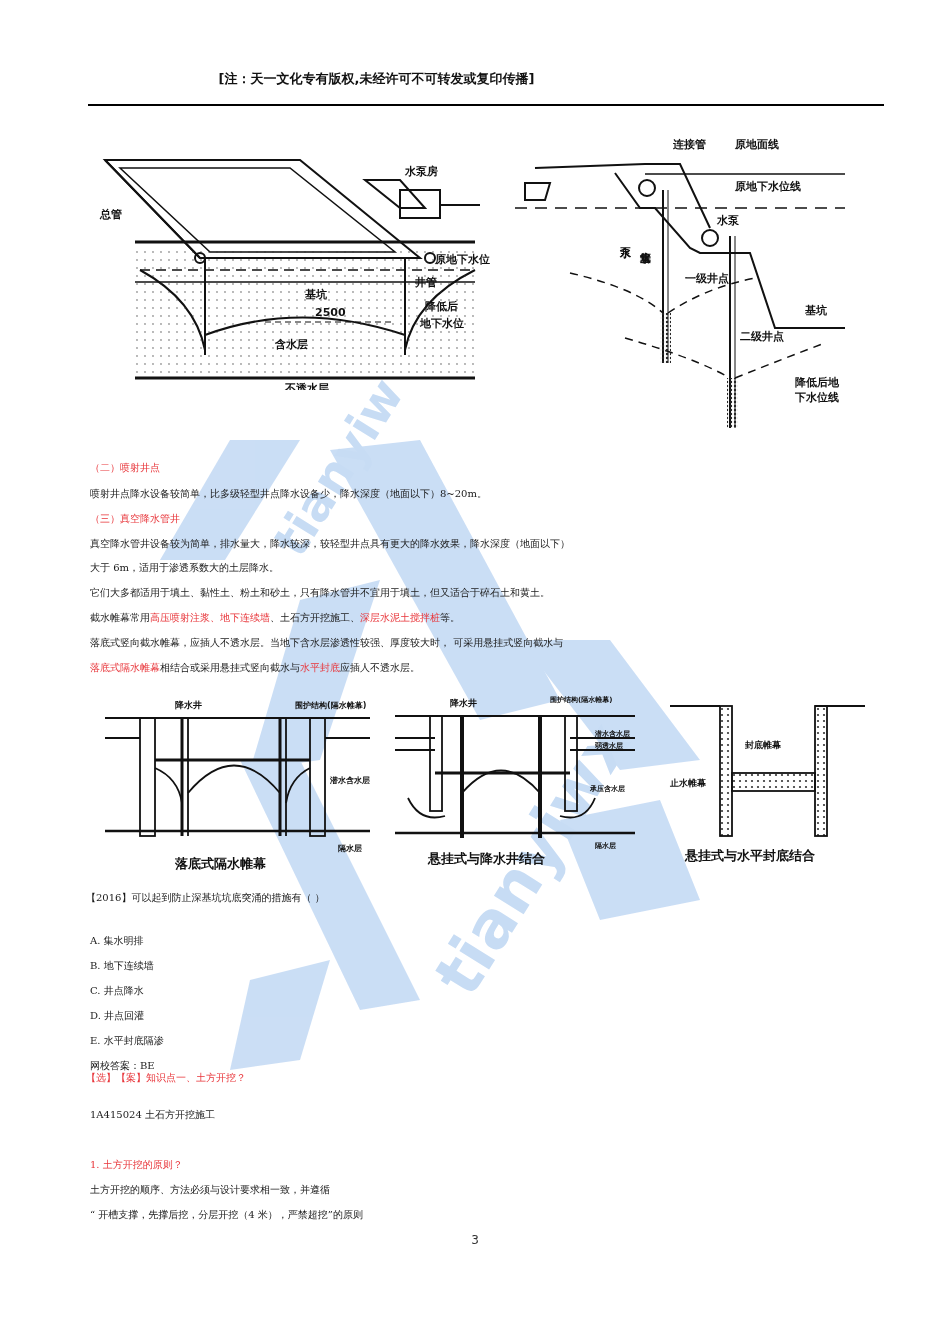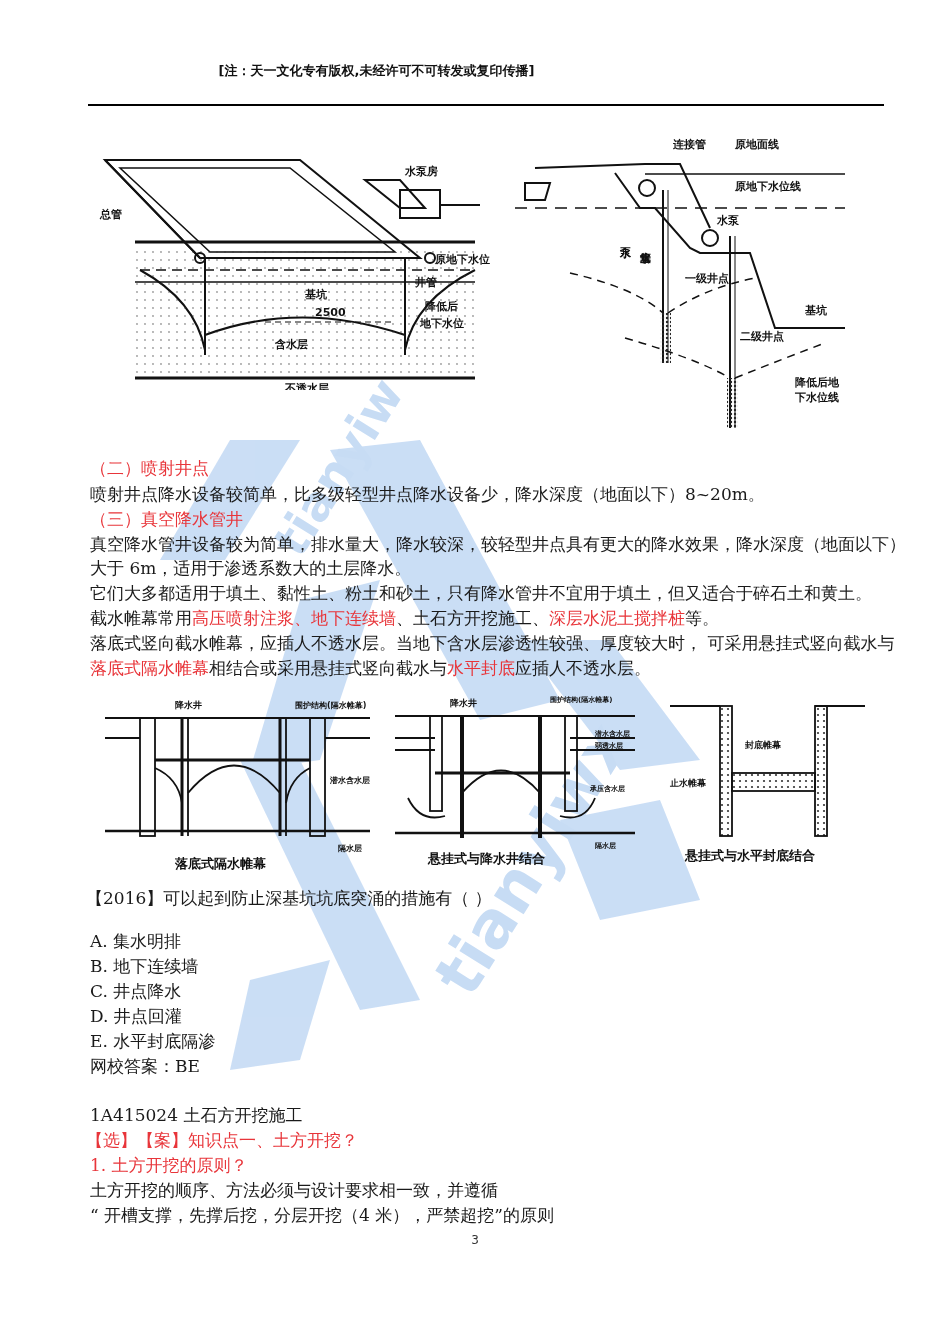--- a/index.html
+++ b/index.html
@@ -1,23 +1,23 @@
 <!DOCTYPE html>
 <html><head>
 <meta charset="utf-8">
 <style>
   html, body { margin:0; padding:0; background:#ffffff; }
   body { width:950px; height:1344px; position:relative; overflow:hidden;
          font-family:"DejaVu Serif","Liberation Serif",serif; color:#1a1a1a; }
-  .header-note { position:absolute; top:62px; left:0; width:753px; text-align:center;
+  .header-note { position:absolute; top:70px; left:0; width:753px; text-align:center;
          font-family:"DejaVu Sans","Liberation Sans",sans-serif; font-weight:bold; font-size:13px; color:#111; }
   .header-rule { position:absolute; top:104px; left:88px; width:796px; height:2px; background:#000; }
   .watermark { position:absolute; left:0; top:0; width:950px; height:1344px; pointer-events:none; }
   .fig { position:absolute; }
-  .txt { position:absolute; left:90px; font-size:17px; line-height:20px; white-space:nowrap; }
+  .txt { position:absolute; left:90px; font-size:10px; line-height:20px; white-space:nowrap; }
   .red { color:#e8353a; }
   .page-num { position:absolute; top:1233px; left:0; width:950px; text-align:center;
          font-family:"DejaVu Sans","Liberation Sans",sans-serif; font-size:12px; color:#333; }
   svg text { font-family:"DejaVu Sans","Liberation Sans",sans-serif; font-weight:bold; }
   .cap { font-family:"DejaVu Serif","Liberation Serif",serif; font-weight:bold; }
 </style>
 </head>
 <body>
 
 <svg class="watermark" viewBox="0 0 950 1344">
@@ -203,18 +203,18 @@
 
 <div class="txt" style="top:888px;left:86px">【2016】可以起到防止深基坑坑底突涌的措施有（    ）</div>
 <div class="txt" style="top:931px">A. 集水明排</div>
 <div class="txt" style="top:956px">B. 地下连续墙</div>
 <div class="txt" style="top:981px">C. 井点降水</div>
 <div class="txt" style="top:1006px">D. 井点回灌</div>
 <div class="txt" style="top:1031px">E. 水平封底隔渗</div>
 <div class="txt" style="top:1056px">网校答案：BE</div>
 
 <div class="txt" style="top:1105px">1A415024   土石方开挖施工</div>
-<div class="txt red" style="top:1130px;left:86px">【选】【案】知识点一、土方开挖？</div>
+<div class="txt red" style="top:1068px;left:86px">【选】【案】知识点一、土方开挖？</div>
 <div class="txt red" style="top:1155px">1. 土方开挖的原则？</div>
 <div class="txt" style="top:1180px">土方开挖的顺序、方法必须与设计要求相一致，并遵循</div>
 <div class="txt" style="top:1205px">“ 开槽支撑，先撑后挖，分层开挖（4 米），严禁超挖”的原则</div>
 
 <div class="page-num">3</div>
 
 </body></html>

